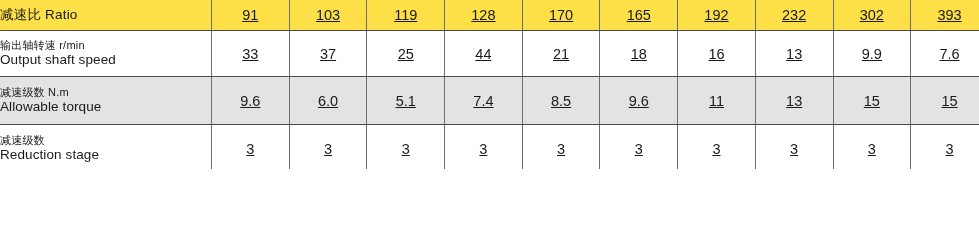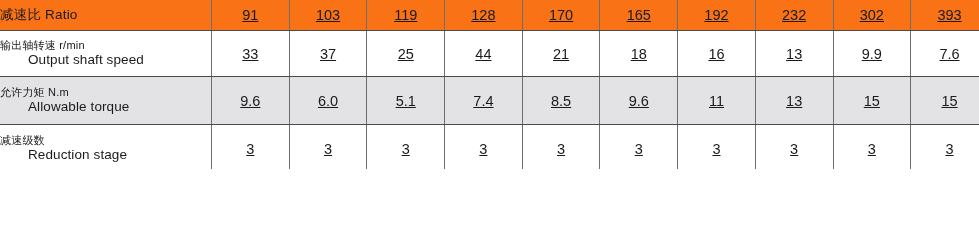--- a/index.html
+++ b/index.html
@@ -46,32 +46,31 @@
 
   .label-cn {
     font-size: 11px;
     letter-spacing: 0.2px;
     white-space: nowrap;
   }
   .label-en {
     font-size: 13.5px;
     letter-spacing: 0.1px;
     white-space: nowrap;
-    margin-left: 28px;
   }
 
   .data-cell {
     text-align: center;
     font-size: 14.5px;
     width: 76.7px;
     text-decoration: underline;
   }
 
   .row-header td {
-    background: #f97316;
+    background: #fde047;
     height: 30px;
   }
   .row-header .label-cell .label-cn { font-size: 13.5px; }
 
   .row-speed td { background: #ffffff; height: 45px; }
   .row-torque td { background: #e3e3e5; height: 47px; }
   .row-stage  td { background: #ffffff; height: 47px; }
 
   .row-stage td { border-bottom: 1.5px solid #4a4a4a; }
 </style>
@@ -109,21 +108,21 @@
       <td class="data-cell">21</td>
       <td class="data-cell">18</td>
       <td class="data-cell">16</td>
       <td class="data-cell">13</td>
       <td class="data-cell">9.9</td>
       <td class="data-cell">7.6</td>
     </tr>
 
     <tr class="row-torque">
       <td class="label-cell">
-        <div class="label-cn">允许力矩 N.m</div>
+        <div class="label-cn">减速级数 N.m</div>
         <div class="label-en">Allowable torque</div>
       </td>
       <td class="data-cell">9.6</td>
       <td class="data-cell">6.0</td>
       <td class="data-cell">5.1</td>
       <td class="data-cell">7.4</td>
       <td class="data-cell">8.5</td>
       <td class="data-cell">9.6</td>
       <td class="data-cell">11</td>
       <td class="data-cell">13</td>

